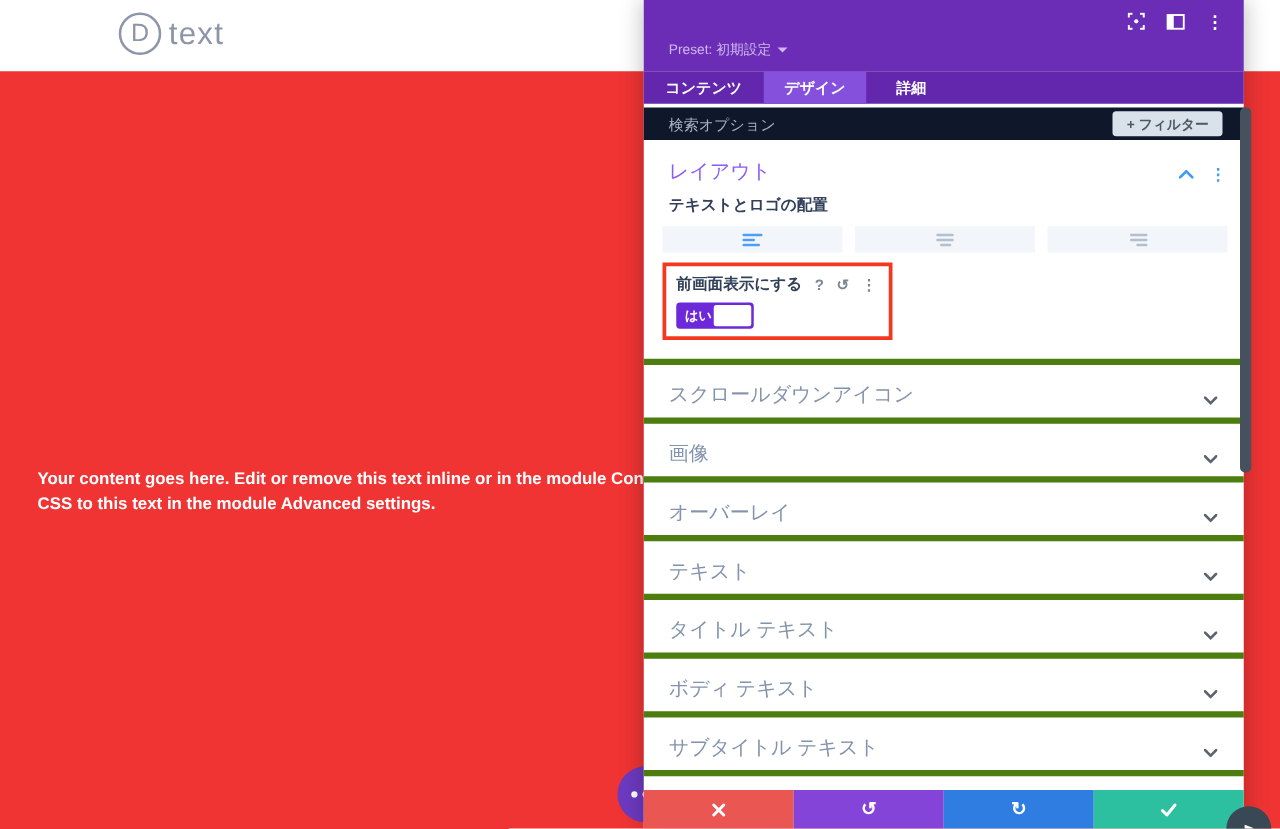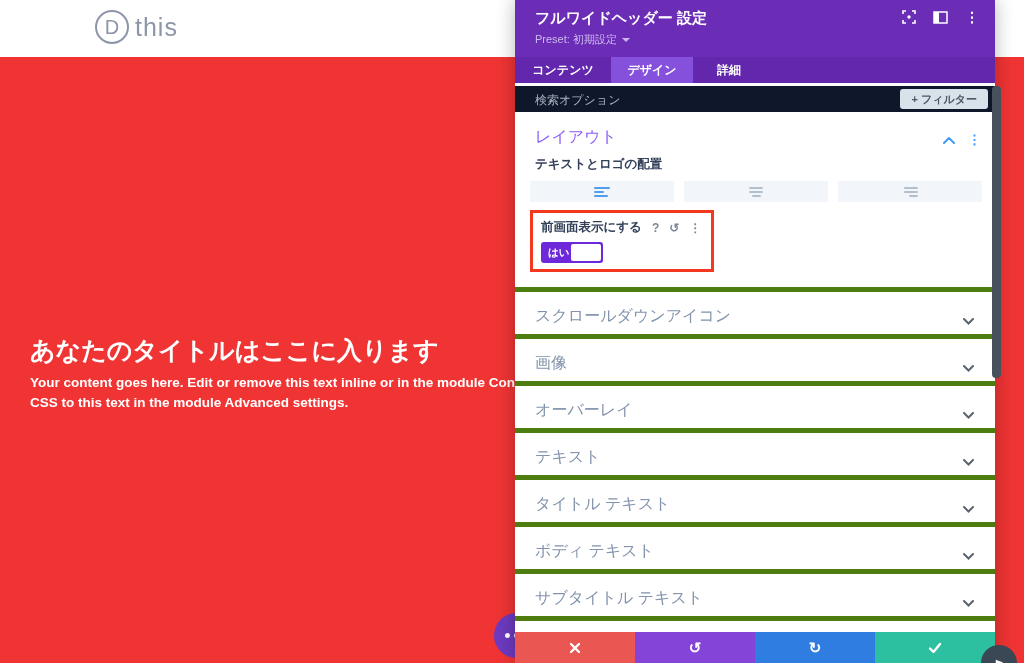--- a/index.html
+++ b/index.html
@@ -41,21 +41,21 @@
   .hicon { color:#fff; cursor:pointer; display:flex; align-items:center; }
   .kebab-glyph { font-size:14px; font-weight:700; line-height:1; }
 
   .tabs { position:absolute; top:57px; left:0; right:0; height:26px; background:#6227ac; display:flex; }
   .tab { height:100%; display:flex; align-items:center; justify-content:center;
     color:#fff; font-size:12px; font-weight:700; cursor:pointer; }
   .tab.active { background:#8450dc; }
 
   .search-row { position:absolute; top:86px; left:0; right:0; height:26px; background:#0f172a; cursor:text; }
   .search-ph { position:absolute; left:20px; top:6px; font-size:12px; color:#a9b4c4; }
-  .filter-btn { position:absolute; right:7px; top:3px; height:20px; padding:0 11px; background:#d9e1ea;
+  .filter-btn { position:absolute; right:17px; top:3px; height:20px; padding:0 11px; background:#d9e1ea;
     border-radius:3px; font-size:11px; font-weight:700; color:#4c5866; display:flex; align-items:center; cursor:pointer; }
 
   .layout-head { position:absolute; top:127px; left:20px; color:#8b5cf6; font-size:16px; cursor:pointer; }
   .layout-controls { position:absolute; top:130px; right:14px; display:flex; gap:13px; align-items:center; color:#3e9df2; }
   .layout-controls .kebab-glyph { font-size:13px; }
 
   .orient-label { position:absolute; top:156px; left:20px; font-size:12.5px; font-weight:700; color:#33405a; }
   .align-row { position:absolute; top:181px; left:15px; right:13px; height:21px; display:flex; gap:10px; }
   .align-btn { flex:1; background:#f2f6fa; display:flex; align-items:center; justify-content:center; cursor:pointer; }
   .bars { display:flex; flex-direction:column; gap:2px; width:16px; }
@@ -96,42 +96,40 @@
 </head>
 <body>
 
 <div class="stage">
 
   <div class="site-header">
     <div class="logo">
       <span class="logo-circle">
           <span>D</span>
         </span>
-      <span class="logo-text">this</span>
+      <span class="logo-text">text</span>
     </div>
   </div>
 
   <div class="hero">
-    <div class="hero-title">あなたのタイトルはここに入ります</div>
     <div class="hero-body">
       <div class="bl">Your content goes here. Edit or remove this text inline or in the module Content settings. You can</div>
       <div class="bl">CSS to this text in the module Advanced settings.</div>
     </div>
   </div>
 
   <div class="dots-circle">
     <i></i>
       <i></i>
       <i></i>
   </div>
 
   <div class="panel">
 
     <div class="panel-header">
-      <div class="panel-title">フルワイドヘッダー 設定</div>
       <div class="panel-preset">
         <span>Preset: 初期設定</span>
         <span class="caret-down"></span>
       </div>
       <div class="header-icons">
         <span class="hicon">
           <svg width="14" height="14" viewBox="0 0 14 14" fill="none" stroke="#fff" stroke-width="1.6">
             <path d="M1 4V1h3"></path>
               <path d="M10 1h3v3"></path>
               <path d="M13 10v3h-3"></path>

